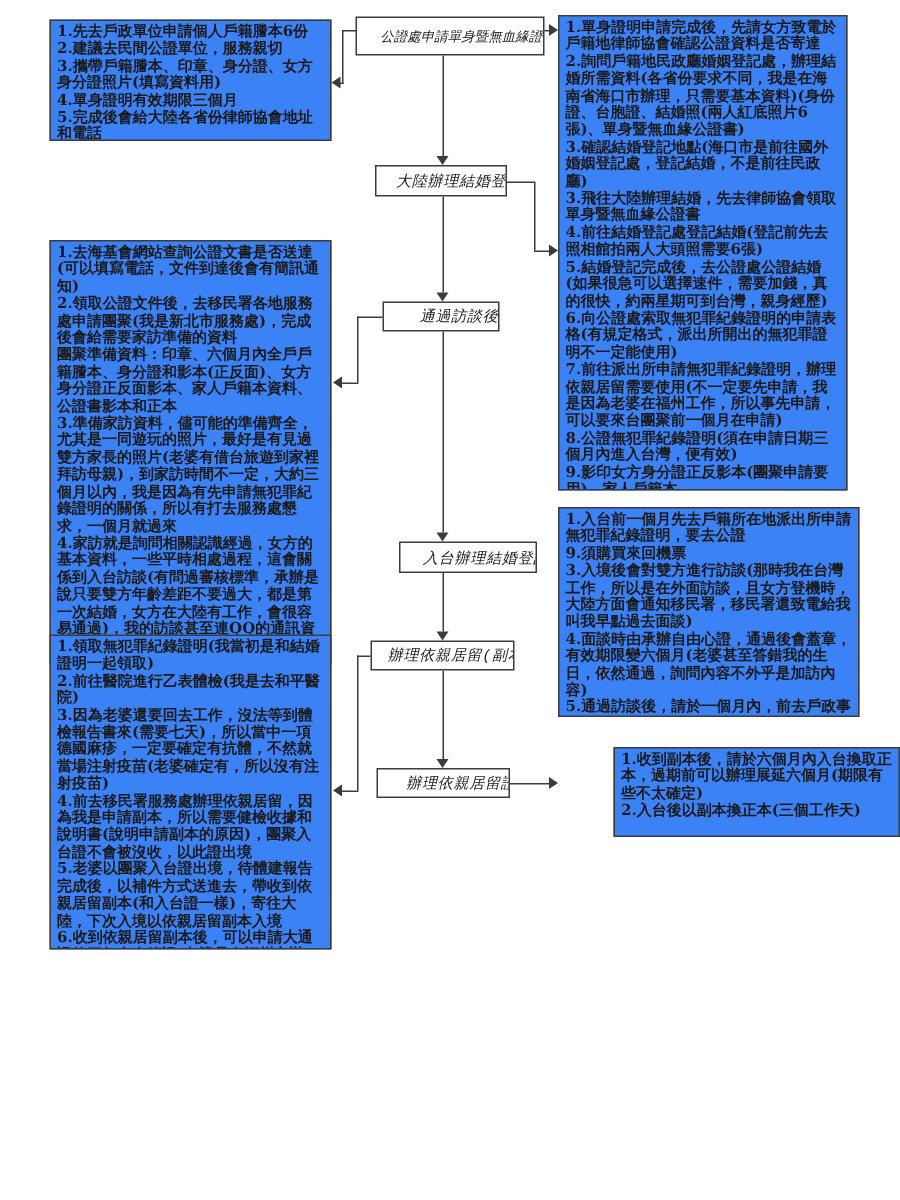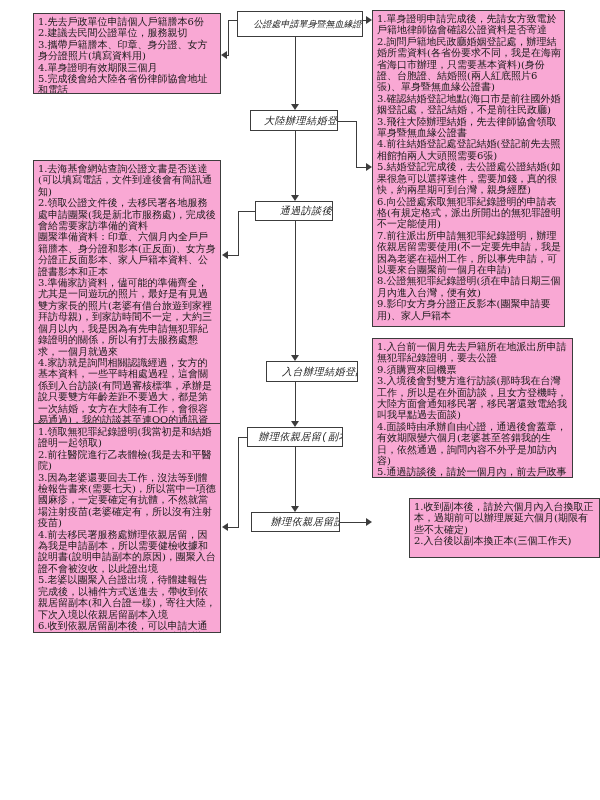--- a/index.html
+++ b/index.html
@@ -1,22 +1,22 @@
 <!DOCTYPE html>
 <html><head>
 <meta charset="utf-8">
 <style>
   html,body{margin:0;padding:0;background:#fff;}
   .canvas{
     position:relative;width:600px;height:800px;background:#ffffff;overflow:hidden;
     font-family:"DejaVu Serif","Liberation Serif",serif;color:#1a1a1a;
   }
   .note{
-    position:absolute;border:1px solid #3c3c3c;background:#f9a8d4;
-    padding:2px 3px 2px 4px;box-sizing:border-box;overflow:hidden;
+    position:absolute;border:1px solid #3c3c3c;background:#3b82f6;
+    padding:2px 3px 2px 4px;box-sizing:border-box;overflow:hidden;font-weight:bold;
   }
   .note-text{
     font-size:10px;line-height:11.4px;white-space:pre-line;
     word-break:break-all;text-align:left;
   }
   .step{
     position:absolute;border:1px solid #3c3c3c;background:#ffffff;
     box-sizing:border-box;display:flex;align-items:center;justify-content:center;
     font-style:italic;font-size:10px;letter-spacing:0.5px;white-space:nowrap;
     overflow:hidden;

